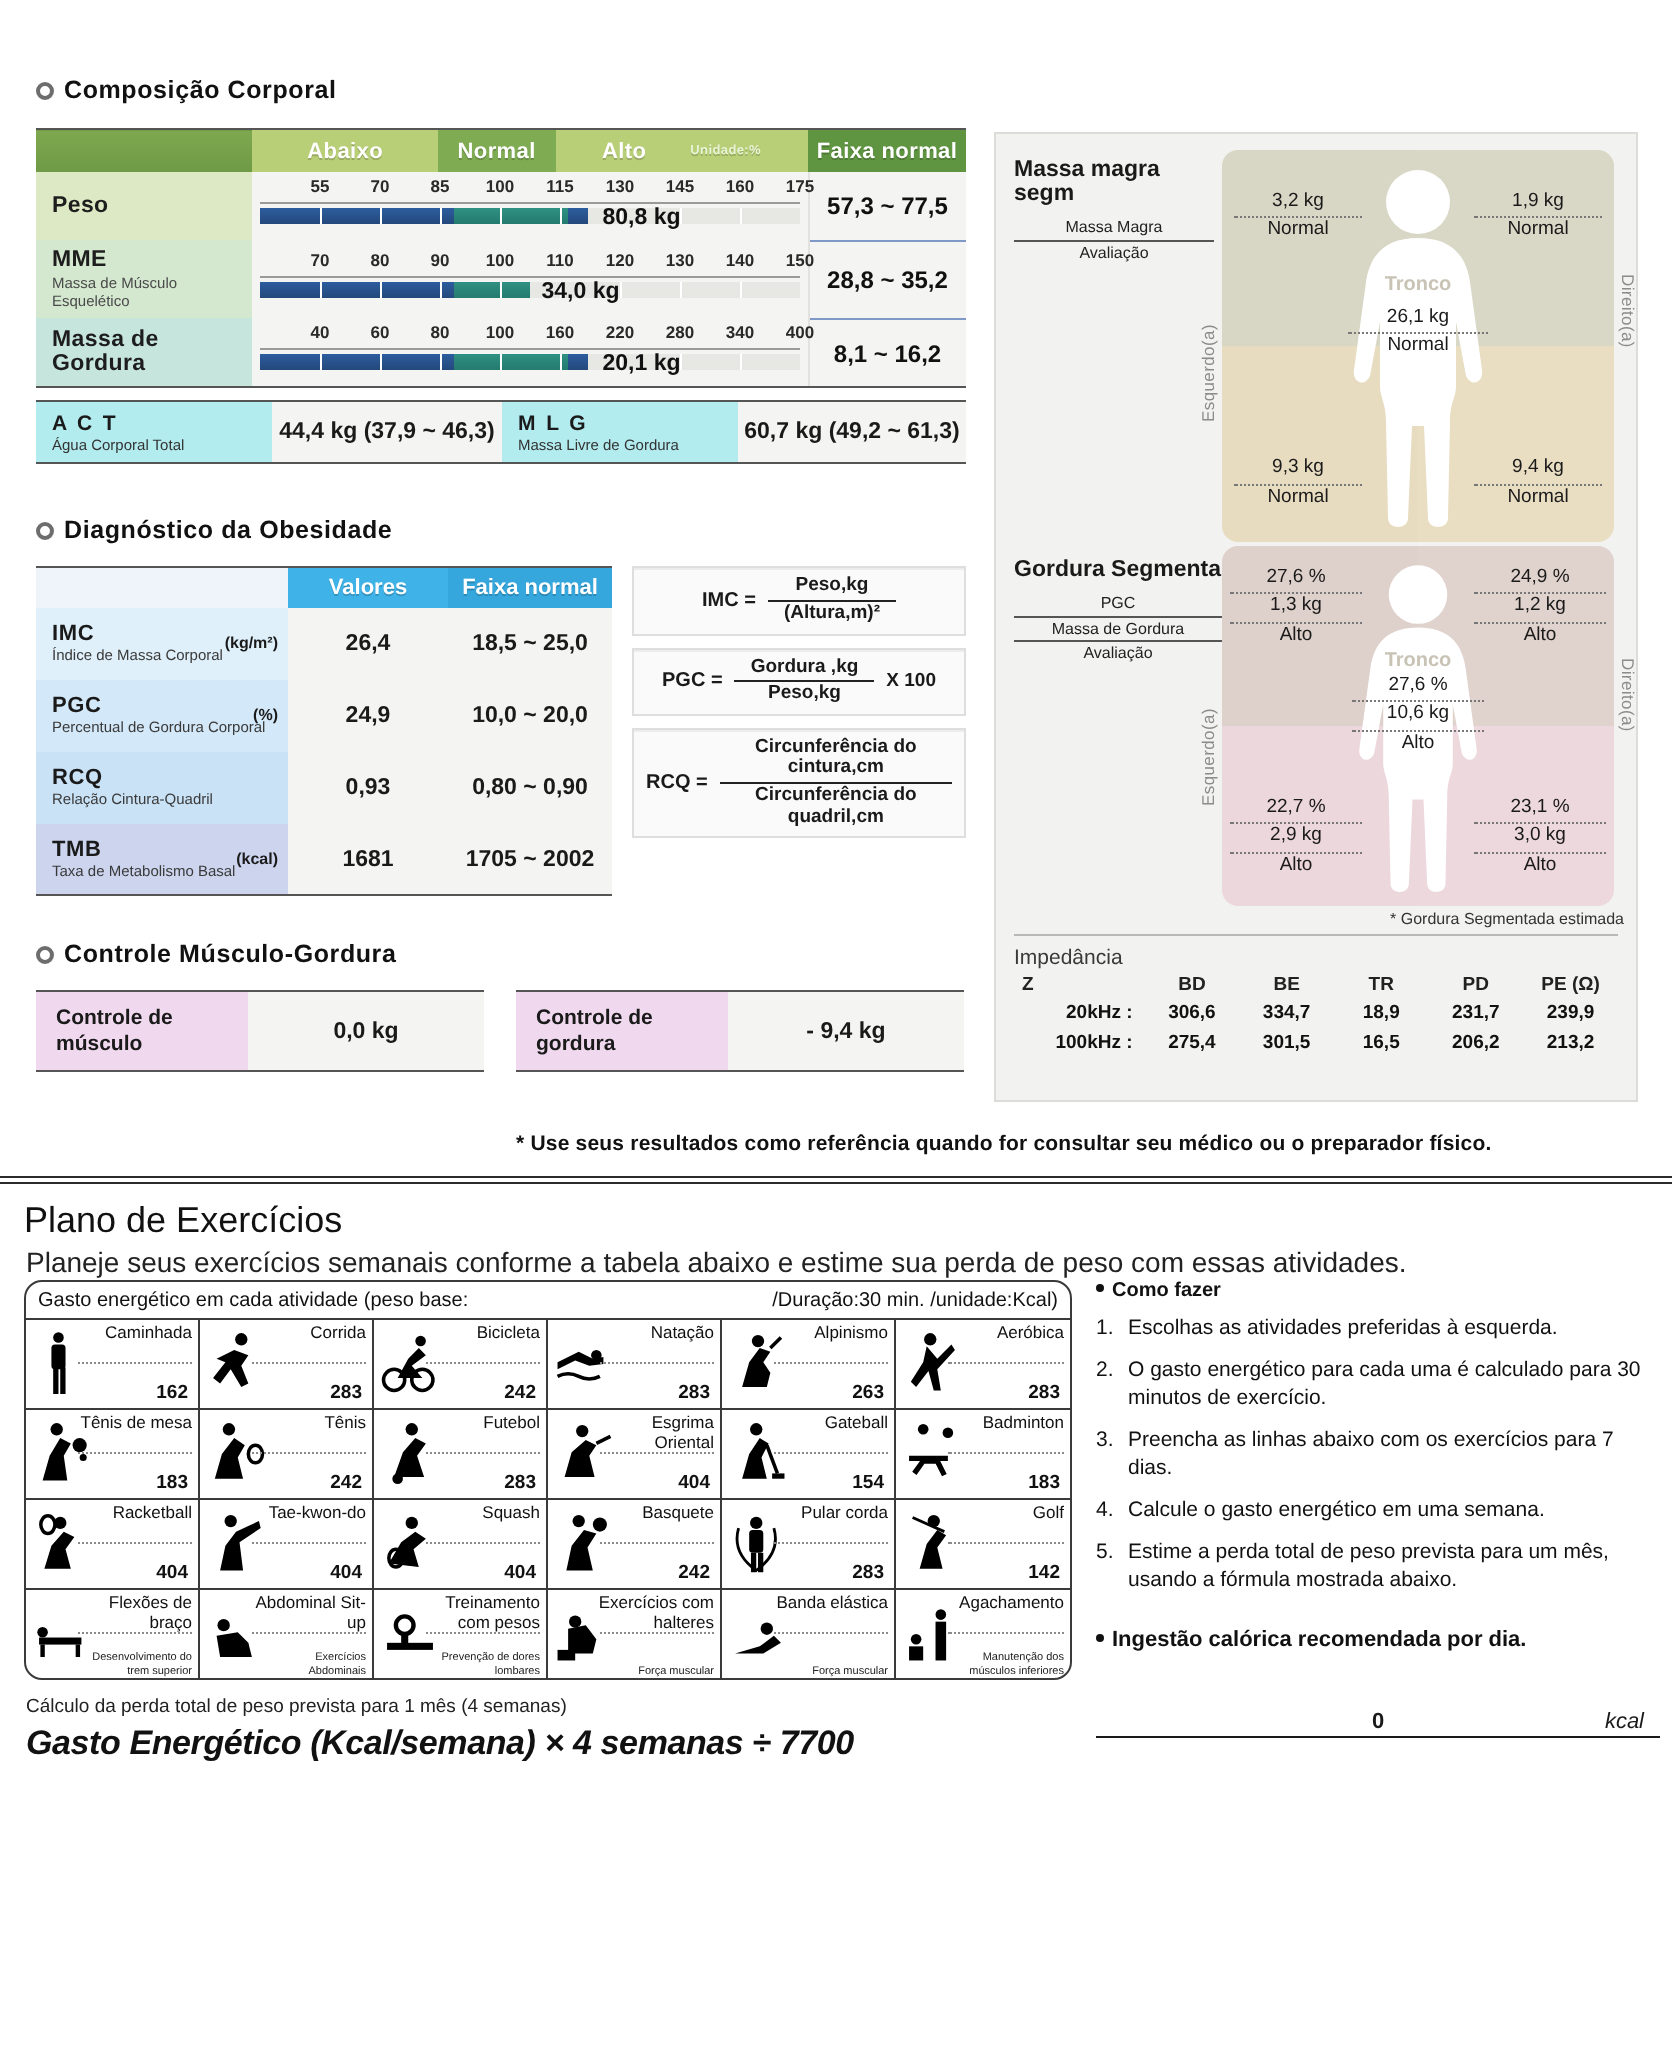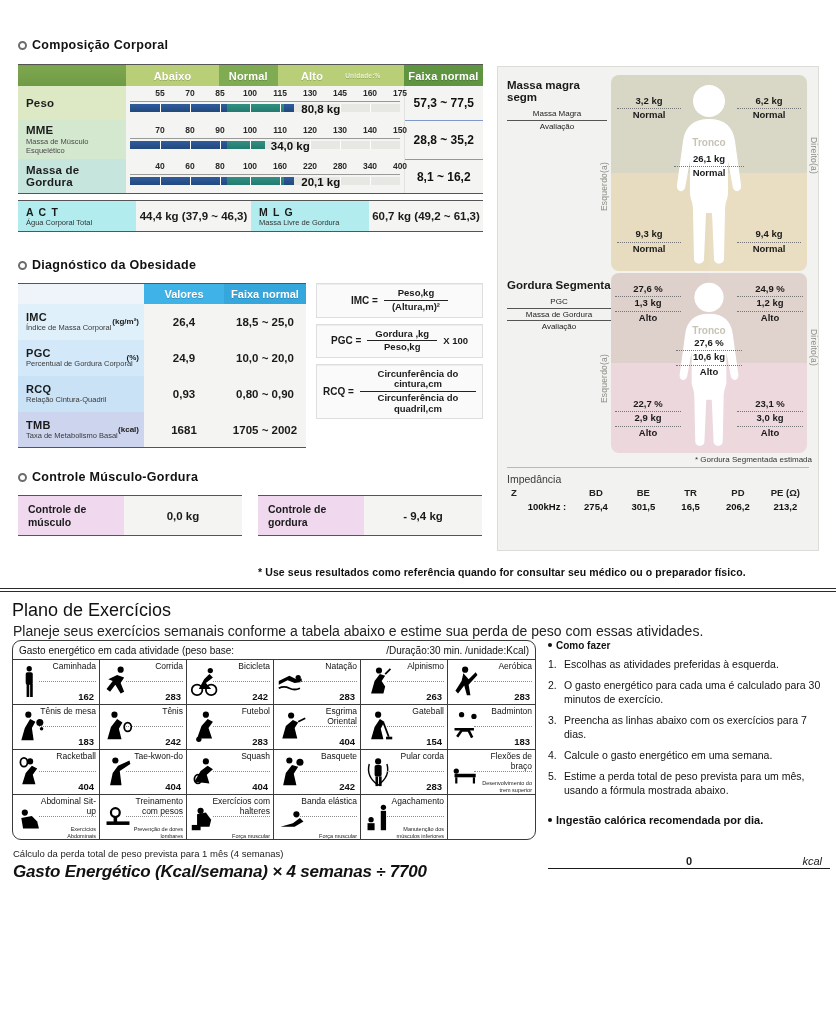--- a/index.html
+++ b/index.html
@@ -121,21 +121,21 @@
 
   
   .rp-block { position:relative; }
   .rp-title { font-size:11.5px; font-weight:bold; color:#1a1a1a; }
   .rp-legend { text-align:center; font-size:8px; line-height:1.45; color:#222; margin-top:3px; }
   .rp-legend .u { border-bottom:1px solid #555; padding:0 2px; display:block; }
 
   .body-panel { position:relative; border-radius:8px; overflow:hidden; }
   .quad { position:absolute; }
   .human { position:absolute; left:50%; transform:translateX(-50%); top:6px; }
-  .seg-txt { position:absolute; text-align:center; font-size:9.5px; font-weight:bold; line-height:1.3; color:#1a1a1a; }
+  .seg-txt { position:absolute; text-align:center; font-size:9.5px; font-weight:normal; line-height:1.3; color:#1a1a1a; }
   .seg-txt .du { border-bottom:1px dotted #777; padding-bottom:1px; display:block; }
   .side-lbl { position:absolute; font-size:8.5px; color:#8c8c88; letter-spacing:.2px; }
   .side-left  { writing-mode:vertical-rl; transform:rotate(180deg); }
   .side-right { writing-mode:vertical-rl; }
   .trunk-lbl { position:absolute; left:50%; transform:translateX(-50%); font-size:10px; color:#c9c3b6; font-weight:bold; }
   .note-est { position:absolute; right:6px; font-size:8px; color:#333; }
 
   
   #imp-block { position:absolute; left:9px; top:400px; width:302px; border-top:1px solid #b9b9b5; padding-top:5px; }
   #imp-block .ttl { font-size:10.5px; color:#3a3a3a; }
@@ -496,21 +496,21 @@
                  C62 120 65 118 65 112 L65 80 L70 107 C73 113 79 110 78 104 L72 60 C70 46 62 38 46 38 Z" fill="#fff"></path>
       </svg>
 
       <div class="trunk-lbl" style="top:62px">Tronco</div>
 
       <div class="seg-txt" style="left:6px;top:20px;width:64px">
         <span class="du">3,2 kg</span>
         <span>Normal</span>
       </div>
       <div class="seg-txt" style="right:6px;top:20px;width:64px">
-        <span class="du">6,2 kg</span>
+        <span class="du">1,9 kg</span>
         <span>Normal</span>
       </div>
       <div class="seg-txt" style="left:50%;transform:translateX(-50%);top:78px;width:70px">
         <span class="du">26,1 kg</span>
         <span>Normal</span>
       </div>
       <div class="seg-txt" style="left:6px;bottom:16px;width:64px">
         <span class="du">9,3 kg</span>
         <span>Normal</span>
       </div>
@@ -584,20 +584,28 @@
               <th class="rowlbl" style="text-align: left; padding-left: 4px;">Z</th>
               <th>BD</th>
               <th>BE</th>
               <th>TR</th>
               <th>PD</th>
               <th>PE (Ω)</th>
             </tr>
           </thead>
         <tbody id="imp-body">
             <tr>
+              <td class="rowlbl">20kHz :</td>
+              <td>306,6</td>
+              <td>334,7</td>
+              <td>18,9</td>
+              <td>231,7</td>
+              <td>239,9</td>
+            </tr>
+            <tr>
               <td class="rowlbl">100kHz :</td>
               <td>275,4</td>
               <td>301,5</td>
               <td>16,5</td>
               <td>206,2</td>
               <td>213,2</td>
             </tr>
           </tbody>
       </table>
     </div>
@@ -820,20 +828,32 @@
               <path d="M6 10 q-4 14 10 24 q14 -10 10 -24" fill="none" stroke="#000" stroke-width="1.6"></path>
             </svg>
           </div>
           <div class="ac-name" style="max-width: 58px;">Pular corda</div>
           <div class="ac-dots"></div>
           <div class="ac-kcal">283</div>
         </div>
         <div class="act-cell">
           <div class="ac-ico">
             <svg width="30" height="38" viewBox="0 0 34 38">
+              <circle cx="18" cy="6" r="3.5"></circle>
+              <path d="M10 33 L14 19 L20 11 L25 14 L20 21 L23 33 Z"></path>
+              <path d="M24 12 L6 4" stroke="#000" stroke-width="1.6"></path>
+            </svg>
+          </div>
+          <div class="ac-name" style="max-width: 58px;">Golf</div>
+          <div class="ac-dots"></div>
+          <div class="ac-kcal">142</div>
+        </div>
+        <div class="act-cell">
+          <div class="ac-ico">
+            <svg width="30" height="38" viewBox="0 0 34 38">
               <circle cx="6" cy="18" r="3"></circle>
               <rect x="4" y="21" width="24" height="4"></rect>
               <path d="M6 25 L6 32 M26 25 L26 32" stroke="#000" stroke-width="2.5"></path>
             </svg>
           </div>
           <div class="ac-name" style="max-width: 58px;">Flexões de braço</div>
           <div class="ac-dots"></div>
           <div class="ac-desc">Desenvolvimento do trem superior</div>
         </div>
         <div class="act-cell">

